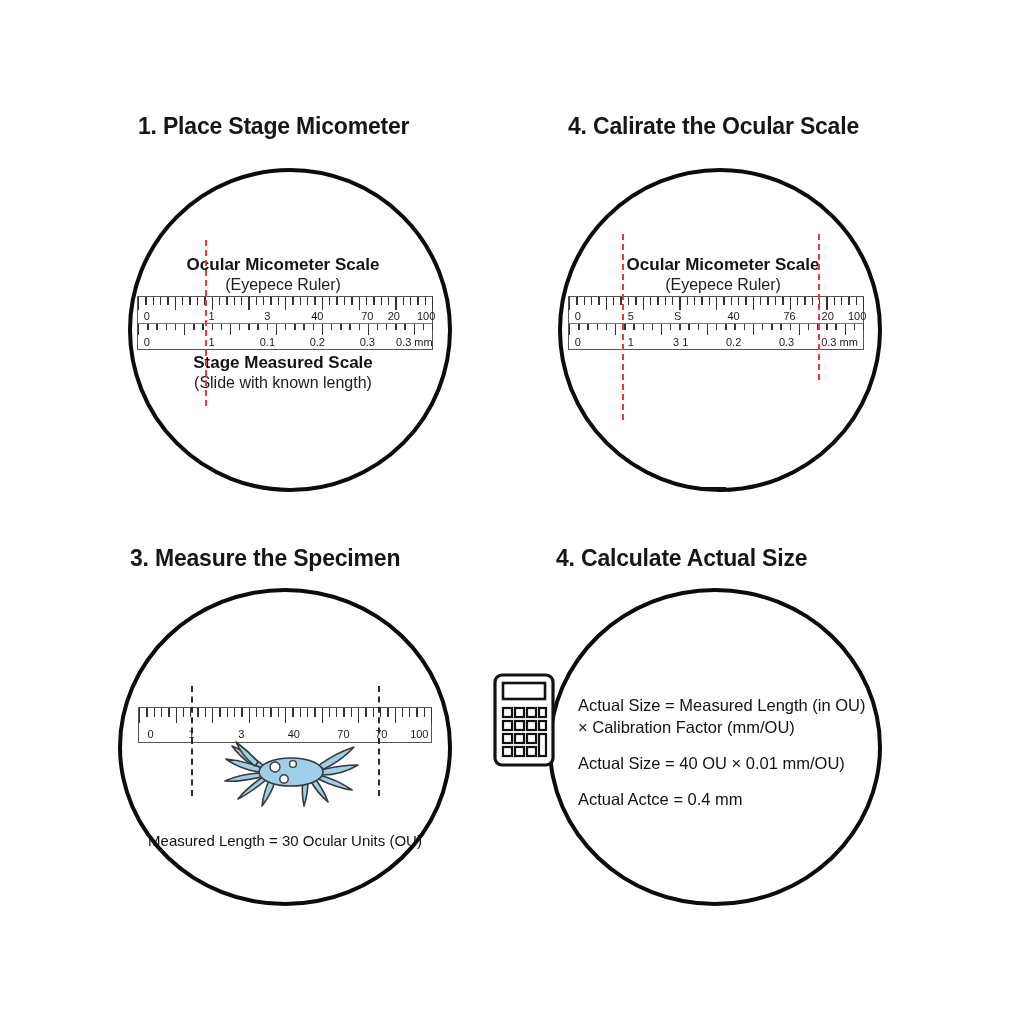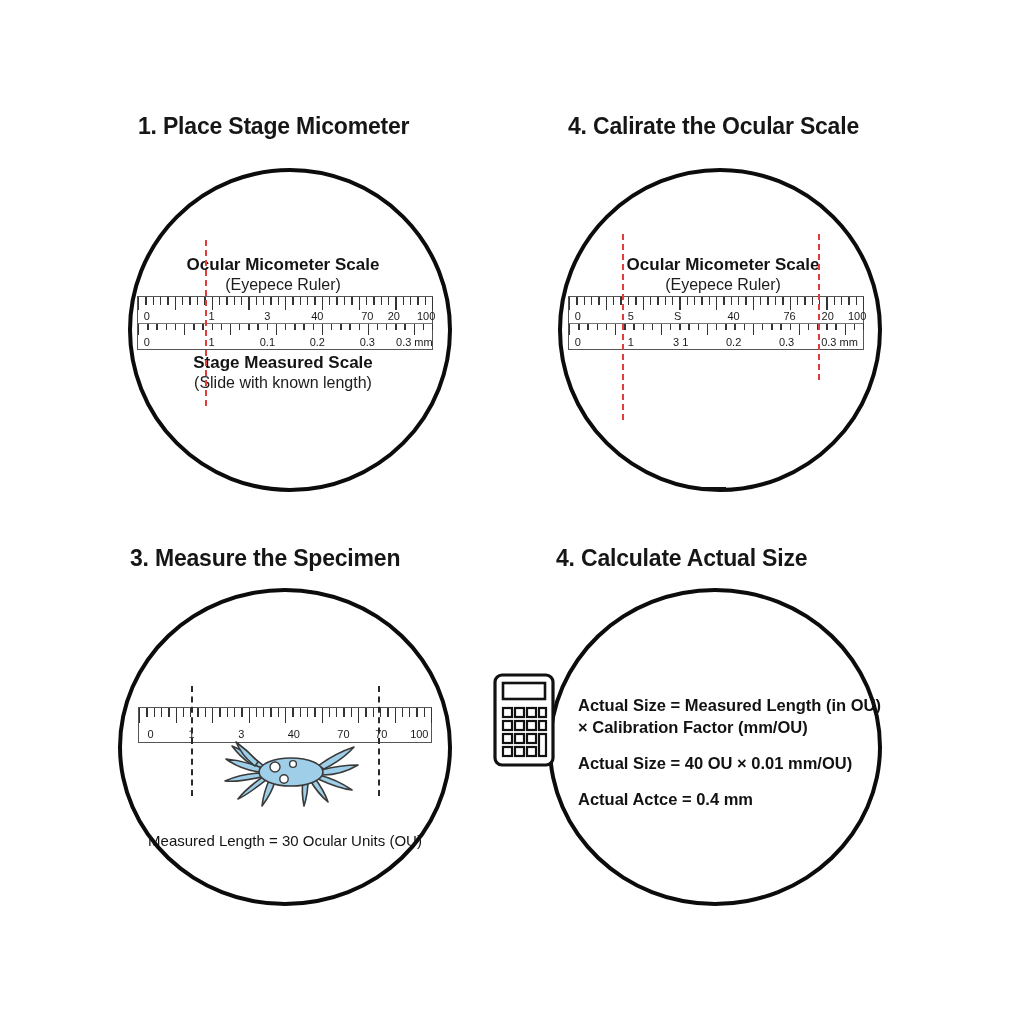--- a/index.html
+++ b/index.html
@@ -125,21 +125,21 @@
   #calib-box .cline{font-size:12.5px;color:#1b1b1b;line-height:1.48;white-space:nowrap;}
   #calib-connector{
     position:absolute;left:700px;top:487px;width:26px;height:3px;background:#111;
   }
 
   
   #formula{
     position:absolute;left:578px;top:695px;width:320px;
   }
   #formula .f-line{
-    font-size:16.5px;font-weight:bold;color:#121212;line-height:1.33;white-space:nowrap;
+    font-size:16.5px;font-weight:normal;color:#121212;line-height:1.33;white-space:nowrap;
   }
   #formula .f-gap{height:14px;}
 
   
   #calculator{position:absolute;left:492px;top:672px;width:64px;height:96px;}
 
   
   #specimen{position:absolute;left:218px;top:736px;width:146px;height:72px;}
 </style>
 </head>

